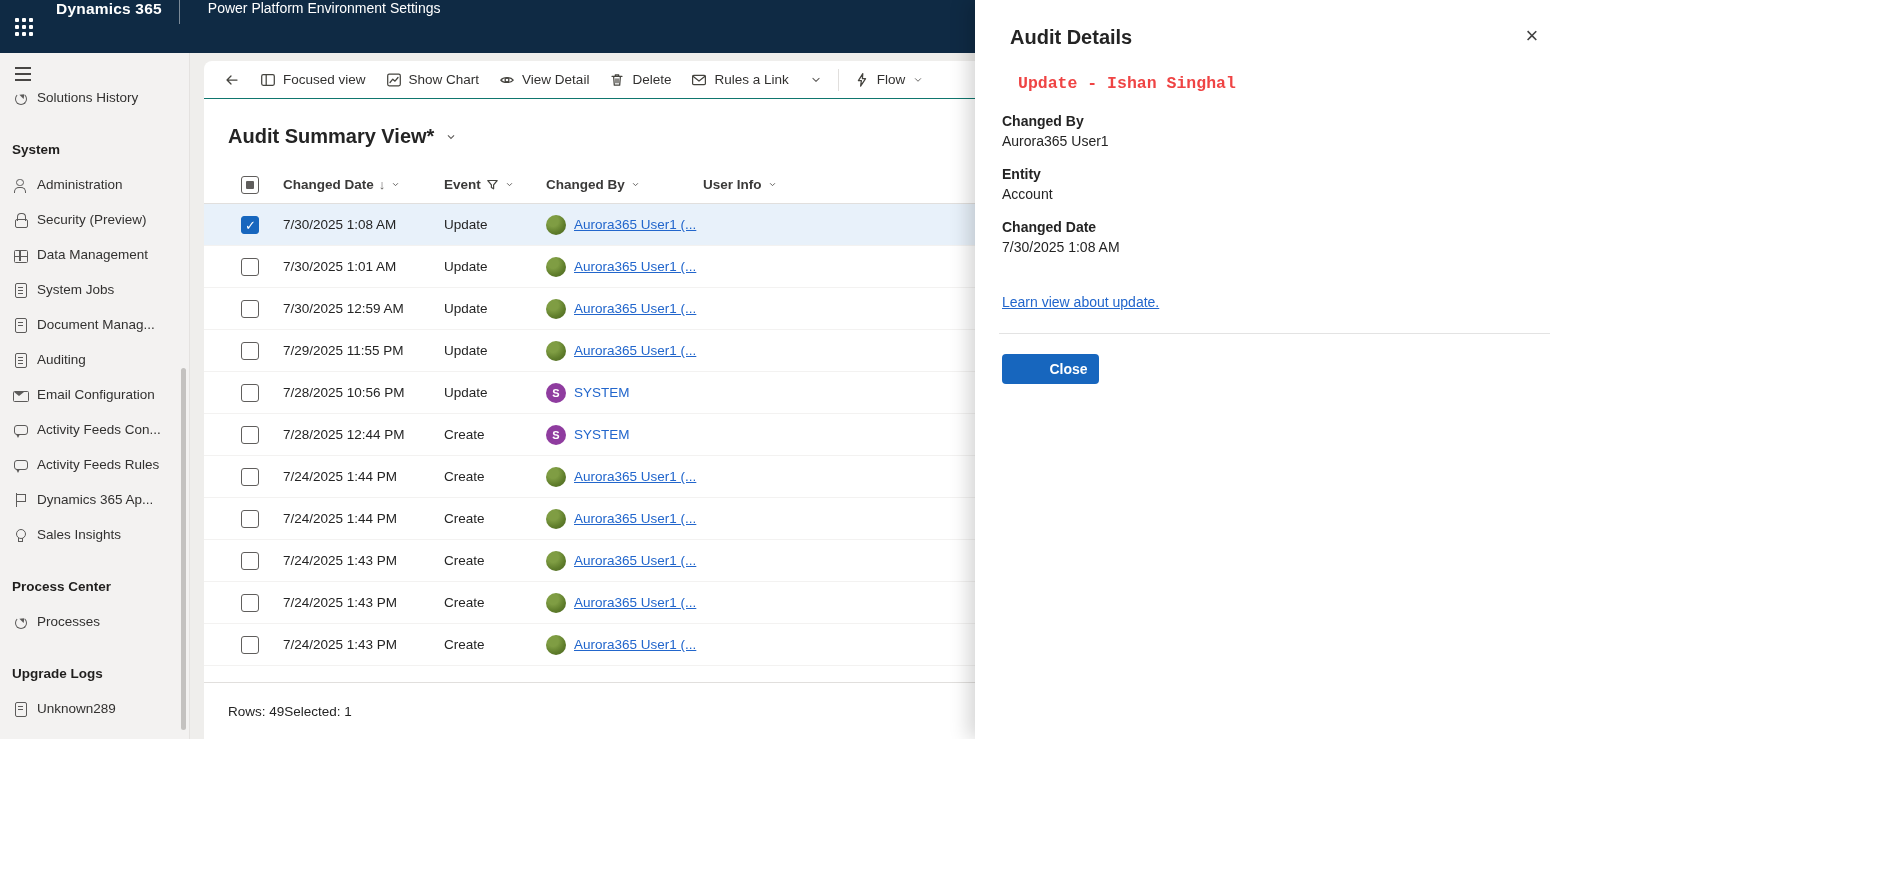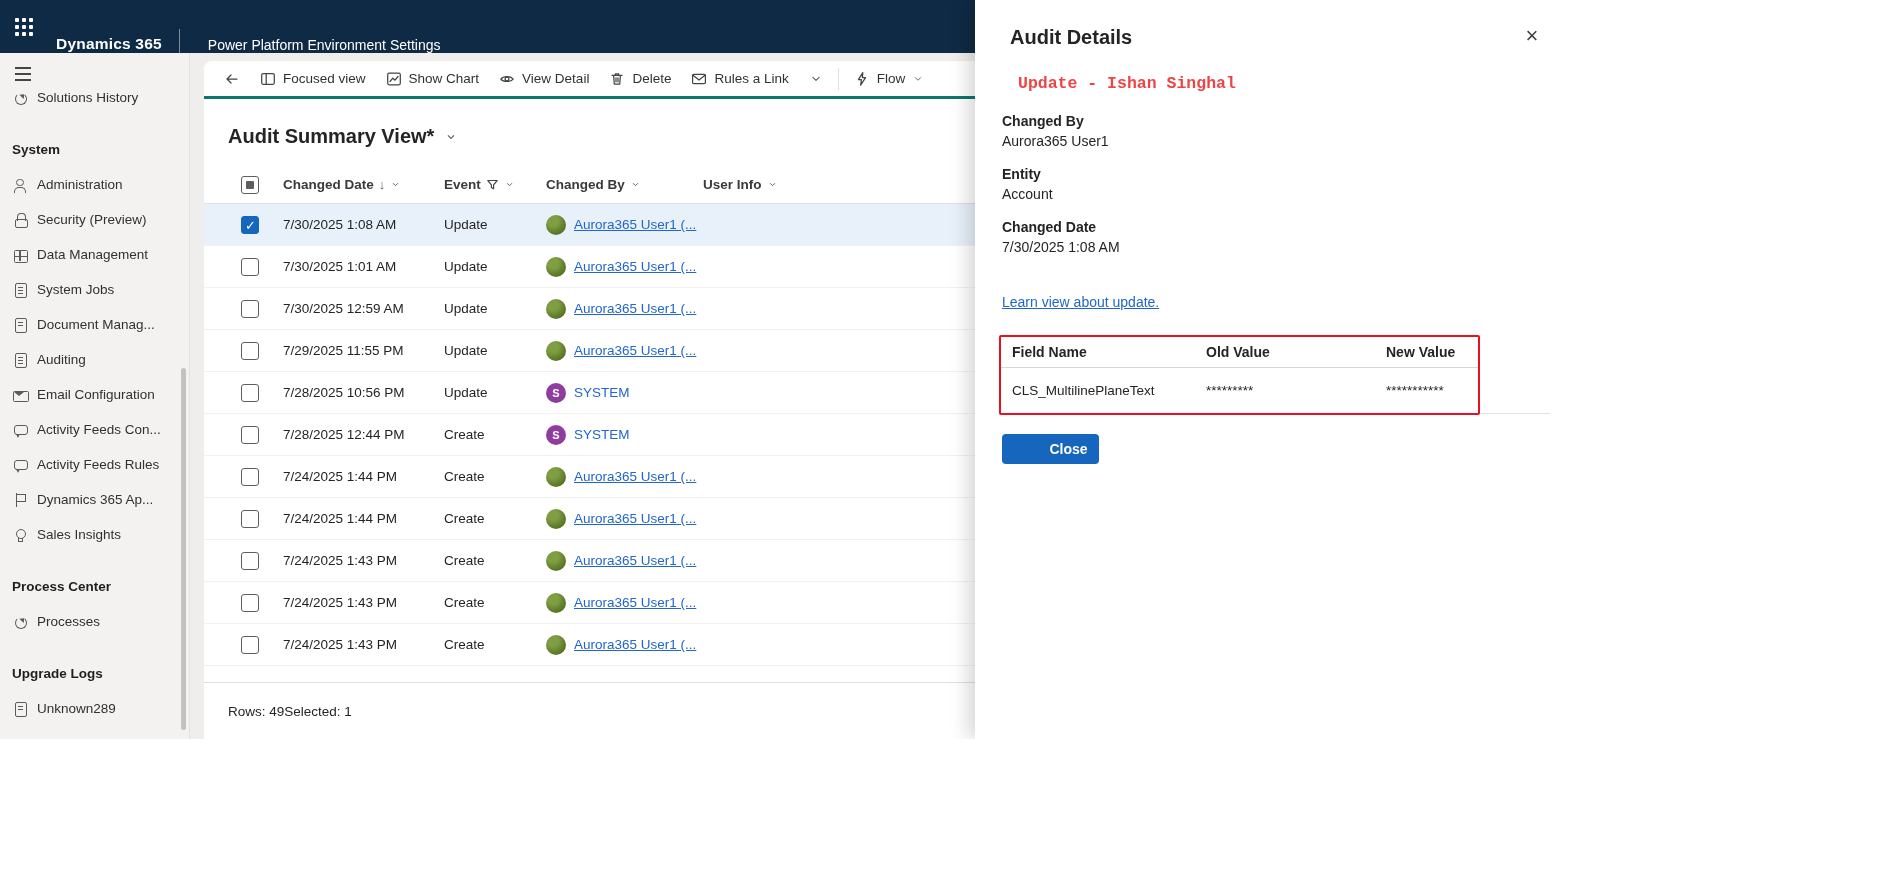--- a/index.html
+++ b/index.html
@@ -2,21 +2,21 @@
 <html><head>
 <meta charset="utf-8">
 <style>
   * { box-sizing: border-box; margin: 0; padding: 0; }
   html,body { width:1890px; height:889px; background:#ffffff; overflow:hidden;
               font-family:"Liberation Sans","DejaVu Sans",sans-serif; cursor:default; }
   .app { position:relative; width:1560px; height:739px; background:#fff; overflow:hidden; }
 
   
   .topbar { position:absolute; inset:0 0 auto 0; height:53px; background:#0f2a44;
-            display:flex; align-items:flex-end; color:#fff; z-index:5; }
+            display:flex; align-items:flex-start; color:#fff; z-index:5; }
   .waffle { position:relative; width:46px; height:53px; background:none; border:none; cursor:pointer; }
   .waffle .dots { position:absolute; left:15px; top:18px; width:4px; height:4px; background:#fff; border-radius:1px;
     box-shadow:7px 0 #fff,14px 0 #fff,0 7px #fff,7px 7px #fff,14px 7px #fff,0 14px #fff,7px 14px #fff,14px 14px #fff; }
   .app-name { font-size:15.5px; font-weight:700; margin-left:10px; letter-spacing:.2px; white-space:nowrap; }
   .tb-divider { width:1px; height:24px; background:rgba(255,255,255,.45); margin:0 17px; }
   .tb-page { font-size:14px; font-weight:400; white-space:nowrap;margin-left:11px; }
 
   
   .sidebar { position:absolute; left:0; top:53px; width:190px; height:686px; background:#f3f2f1;
              border-right:1px solid #e4e2e0; z-index:2; overflow:hidden; }
@@ -57,21 +57,21 @@
                     border-left:1.3px solid currentColor; border-right:1.3px solid currentColor; border-bottom:1.3px solid currentColor; }
   .ic-sync::before { content:""; position:absolute; left:2.5px; top:2.5px; width:10px; height:10px; border:1.4px solid currentColor;
                      border-radius:50%; border-top-color:transparent; }
   .ic-sync::after { content:""; position:absolute; right:1.5px; top:0.5px; width:0; height:0;
                     border:3px solid transparent; border-bottom:4.5px solid currentColor; transform:rotate(45deg); }
 
   
   .main { position:absolute; left:190px; top:53px; width:785px; height:686px; background:#efeeec; z-index:1; }
   .card { position:absolute; left:14px; top:8px; right:0; bottom:0; background:#fff; border-top-left-radius:8px; overflow:hidden; }
 
-  .cmdbar { height:38px; display:flex; align-items:center; padding:0 0 0 10px; border-bottom:3px solid #0f766e; }
+  .cmdbar { height:38px; display:flex; align-items:center; padding:0 0 0 10px; border-bottom:1px solid #0f766e; }
   .cmd { display:flex; align-items:center; gap:7px; padding:0 10px; height:30px; border:none; background:none;
          font-size:13.5px; color:#323130; border-radius:4px; cursor:pointer; font-family:inherit; white-space:nowrap; }
   .cmd svg { stroke:#45443f; fill:none; stroke-width:1.25; stroke-linecap:round; stroke-linejoin:round; }
   .chev-s { stroke:#605e5c !important; }
   .cmd-sep { width:1px; height:22px; background:#e1dfdd; margin:0 5px; flex:0 0 1px; }
 
   .view-title-row { display:flex; align-items:center; gap:10px; padding:26px 0 0 24px; width:fit-content; cursor:pointer; }
   .view-title { font-size:20px; font-weight:700; color:#242424; white-space:nowrap; }
 
   .grid { margin-top:18px; }
@@ -519,32 +519,17 @@
         <div class="field">
           <div class="f-label">Changed Date</div>
           <div class="f-value">7/30/2025 1:08 AM</div>
         </div>
       </div>
 
     <a class="learn-link">Learn view about update.</a>
 
     <div class="vt-wrap">
       <div class="vt-underline"></div>
-      <div class="vt-box">
-        <div class="vt-header">
-          <div class="vt-c0">Field Name</div>
-          <div class="vt-c1">Old Value</div>
-          <div class="vt-c2">New Value</div>
-        </div>
-        <div>
-
-            <div class="vt-row">
-              <div class="vt-c0">CLS_MultilinePlaneText</div>
-              <div class="vt-c1">*********</div>
-              <div class="vt-c2">***********</div>
-            </div>
-          </div>
-      </div>
     </div>
 
     <button class="close-btn">Close</button>
   </aside>
 </div>
 
 </body></html>

